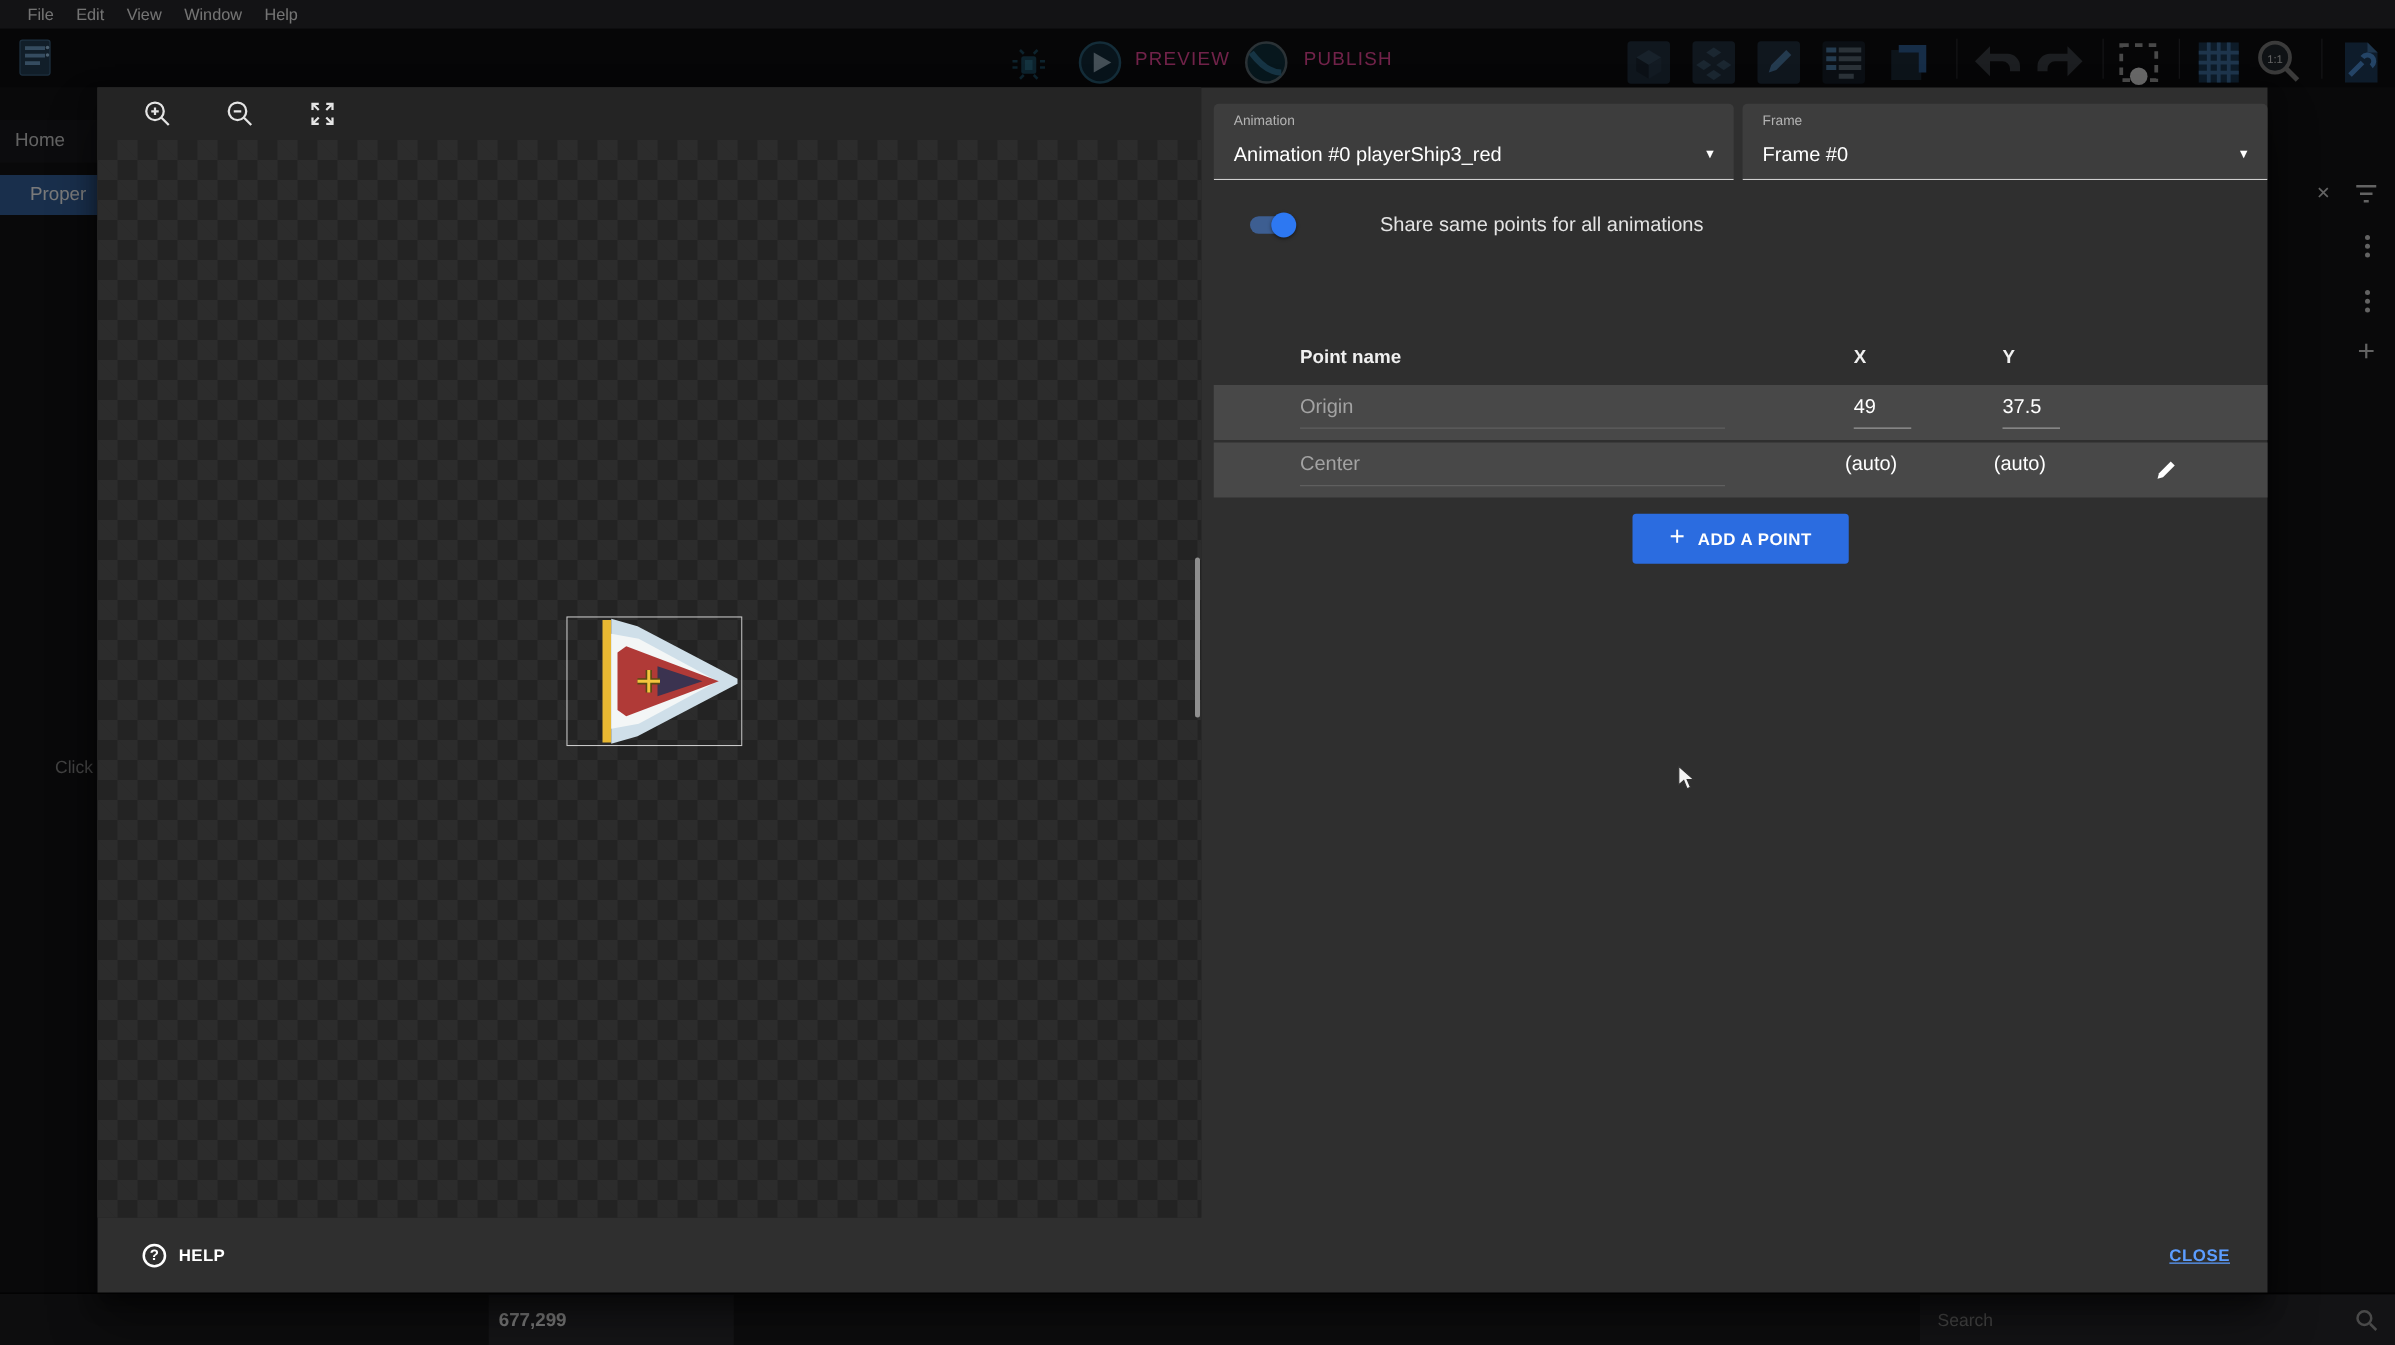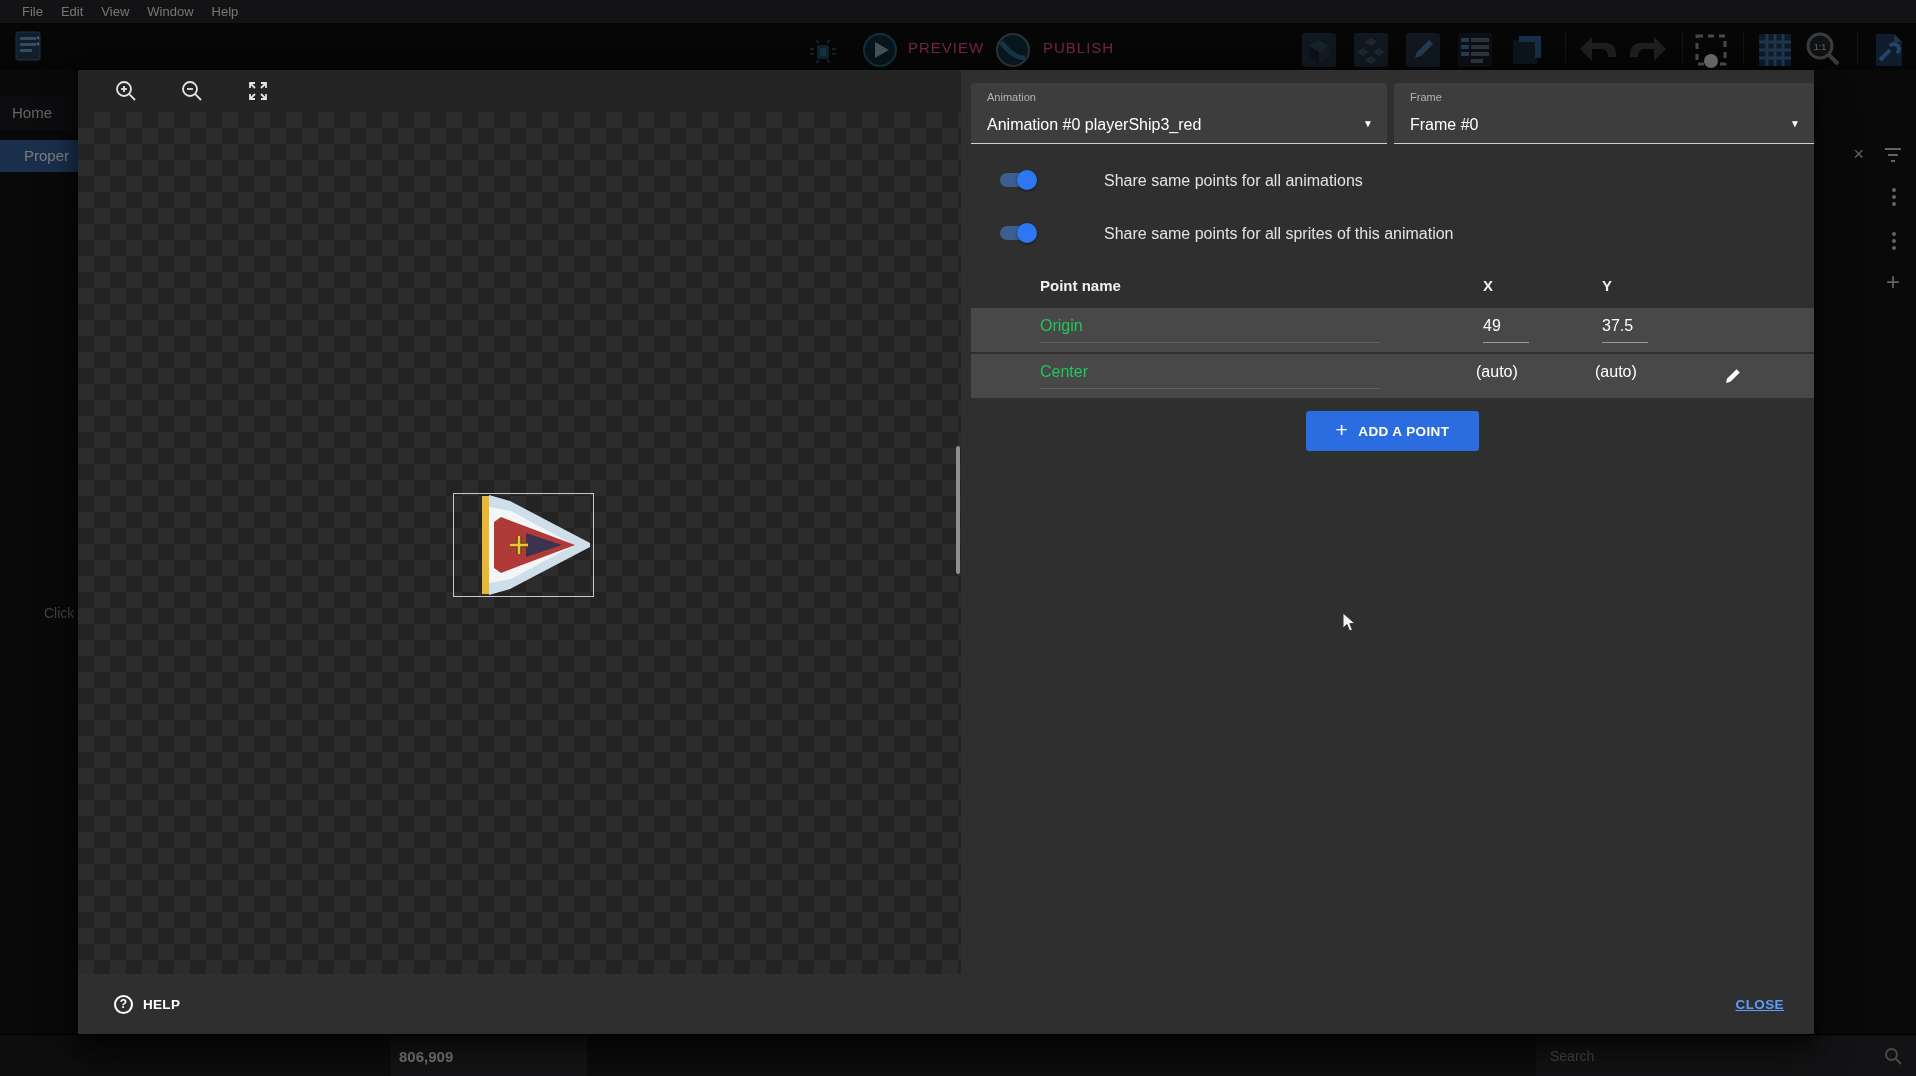--- a/index.html
+++ b/index.html
@@ -68,21 +68,21 @@
   .toggle-row { position:absolute; left:919px; display:flex; align-items:flex-end; height:24px;gap:48px; }
   .switch { position:relative; width:40px; height:20px; flex:0 0 40px; cursor:pointer; }
   .switch .track { position:absolute; left:3px; top:3px; width:34px; height:14px; border-radius:7px;
                    background:#3d5e91; }
   .switch .thumb { position:absolute; right:0; top:0; width:20px; height:20px; border-radius:50%;
                    background:#2d78f2; box-shadow:0 1px 3px rgba(0,0,0,.5); }
   .toggle-row .t-label { margin-left:19px; font-size:16px; color:#e3e3e3; }
   .pt-header { position:absolute; left:893px; top:194px; width:843px; height:44px; }
   .pt-header span { position:absolute; top:13px; font-size:15px; font-weight:bold; color:#f0f0f0; }
   .pt-row { position:absolute; left:893px; width:843px; height:44px; background:#484848; }
-  .pt-name { position:absolute; left:69px; top:9px; width:340px; font-size:16px; color:#22c55e;
+  .pt-name { position:absolute; left:69px; top:9px; width:340px; font-size:16px; color:#a3a3a3;
              border-bottom:1px solid rgba(255,255,255,.13); padding-bottom:7px; }
   .pt-val { position:absolute; top:9px; font-size:16px; color:#fff; padding-bottom:7px; min-width:46px; }
   .pt-val.editable { border-bottom:1px solid rgba(255,255,255,.45); }
   .pt-edit { position:absolute; left:748px; top:8px; width:28px; height:28px; display:flex;
              align-items:center; justify-content:center; cursor:pointer; }
 
   .add-point-btn { position:absolute; left:1228px; top:341px; width:173px; height:40px;
                    background:#2b6ce0; border:none; border-radius:3px; color:#fff;
                    font-family:"Liberation Sans",sans-serif; font-size:13.5px; font-weight:bold;
                    letter-spacing:.4px; display:flex; align-items:center; justify-content:center;
@@ -229,21 +229,21 @@
   </div>
 <div class="side-icons vdots" style="top:232px; right:20px">
     <i></i>
     <i></i>
     <i></i>
   </div>
 <div class="side-icons" style="top:268px; right:16px; font-size:24px; color:#cfcfcf">+</div>
 
 <div class="statusbar">
   <div class="coords-box">
-    <span>806,909</span>
+    <span>677,299</span>
   </div>
   <div class="search-box">
     <span class="ph">Search</span>
     <svg width="18" height="18" viewBox="0 0 18 18">
       <circle cx="7.5" cy="7.5" r="5.5" fill="none" stroke="#9a9a9a" stroke-width="2"></circle>
       <line x1="12" y1="12" x2="17" y2="17" stroke="#9a9a9a" stroke-width="2"></line>
     </svg>
   </div>
 </div>
 
@@ -302,27 +302,20 @@
       <span class="caret">▼</span>
     </div>
 
     <div class="toggle-row" style="top:96px">
       <div class="switch">
         <span class="track"></span>
           <span class="thumb"></span>
       </div>
       <span class="t-label">Share same points for all animations</span>
     </div>
-    <div class="toggle-row" style="top:149px">
-      <div class="switch">
-        <span class="track"></span>
-          <span class="thumb"></span>
-      </div>
-      <span class="t-label">Share same points for all sprites of this animation</span>
-    </div>
 
     <div class="pt-header">
       <span style="left:69px">Point name</span>
       <span style="left:512px">X</span>
       <span style="left:631px">Y</span>
     </div>
 
     <div class="pt-row" style="top:238px">
       <span class="pt-name">Origin</span>
       <span class="pt-val editable" style="left:512px">49</span>

